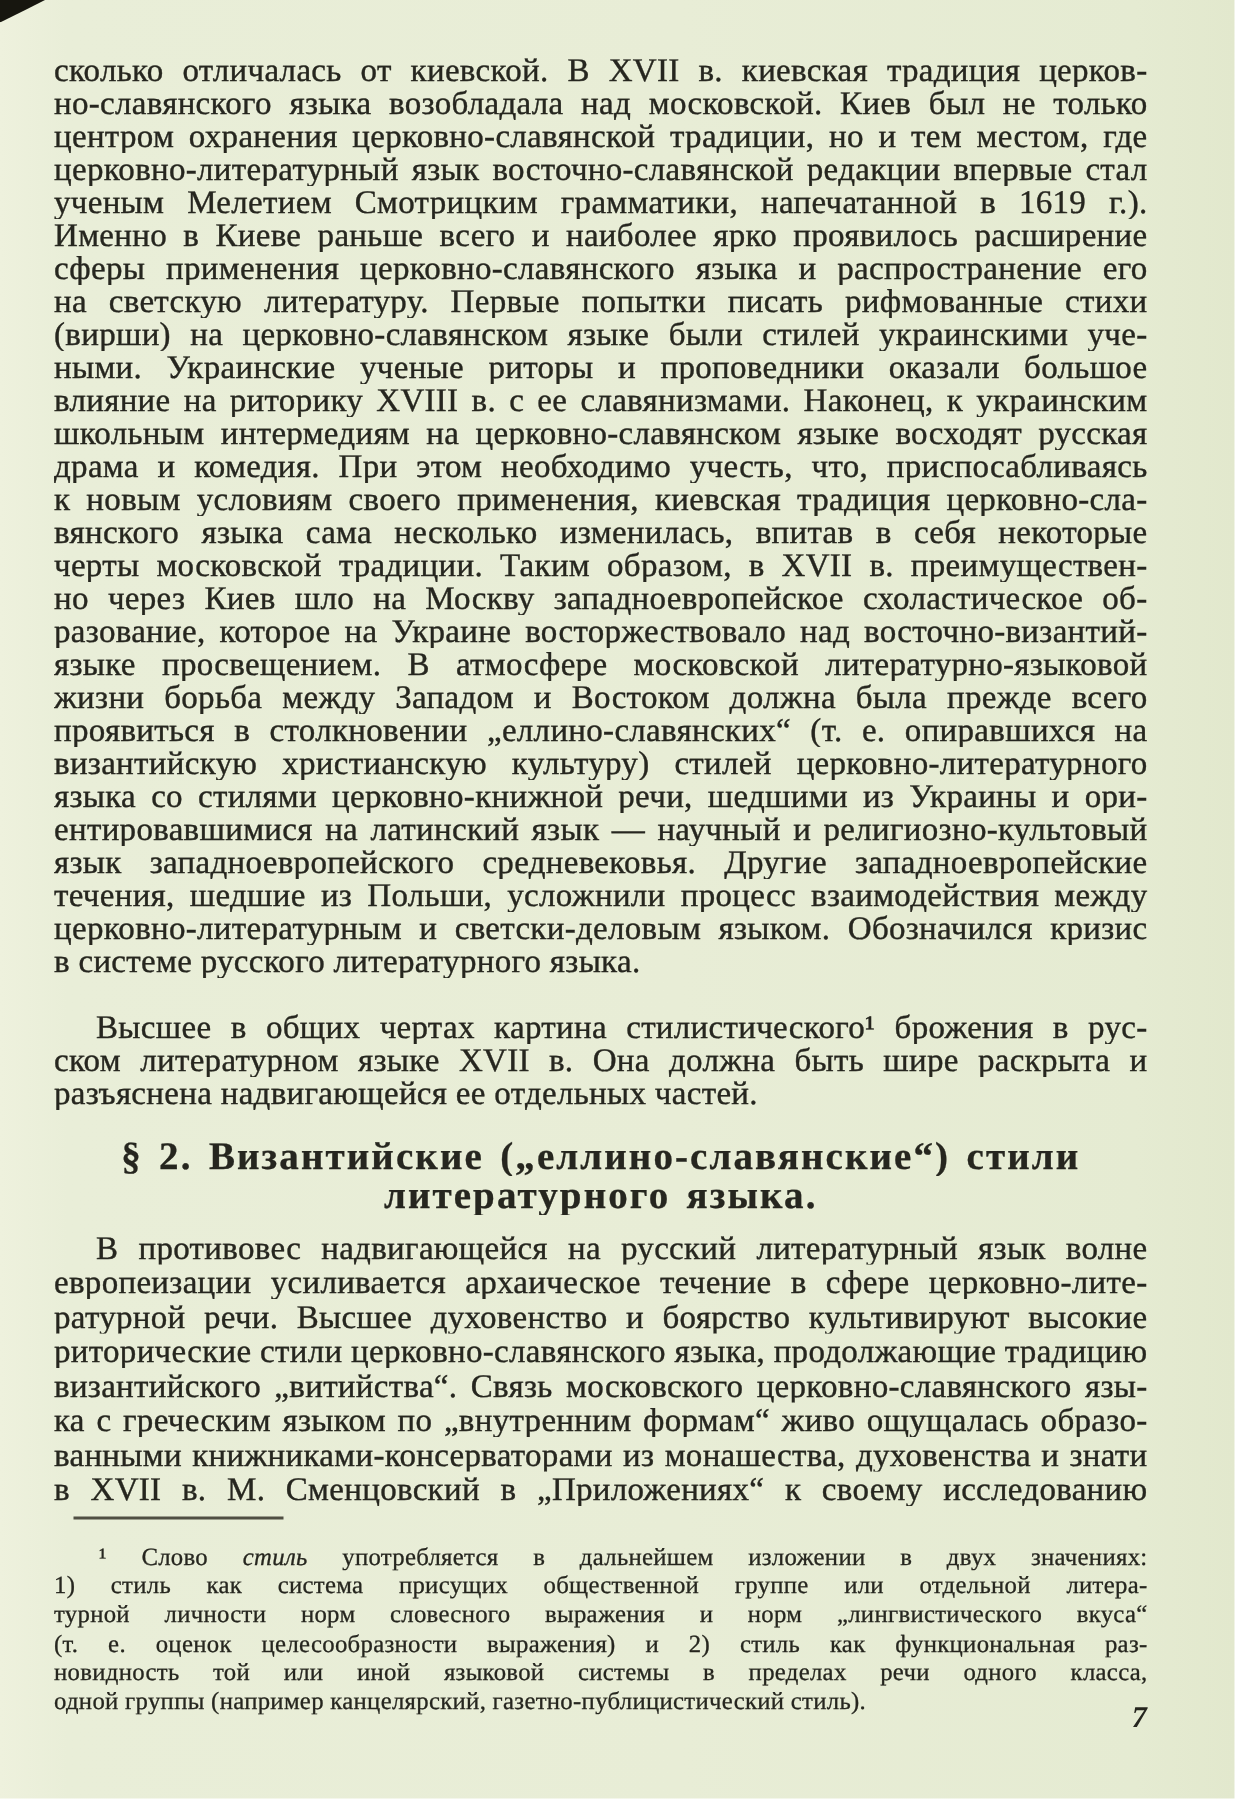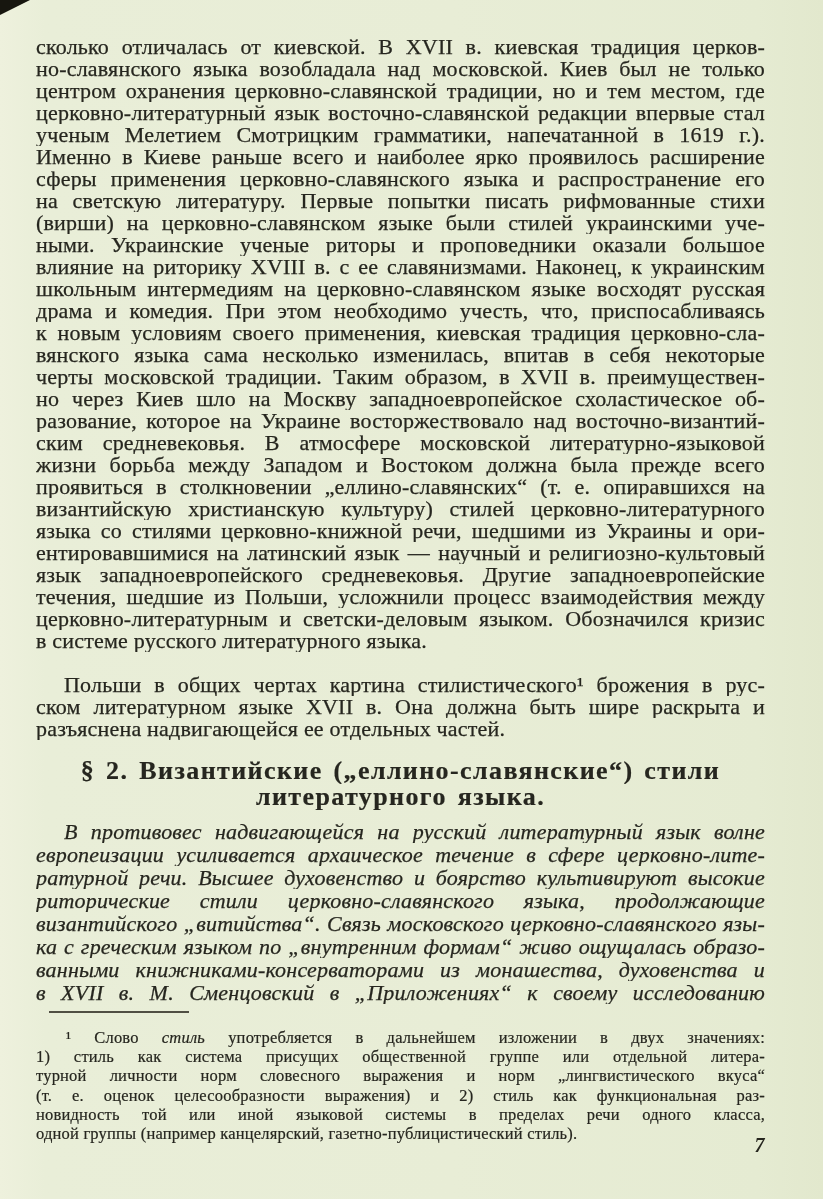--- a/index.html
+++ b/index.html
@@ -52,21 +52,21 @@
     letter-spacing: 1.4px;
     word-spacing: 3px;
     -webkit-text-stroke: 0.2px #26261f;
   }
   #section-heading .tline {
     text-align: center;
     text-align-last: center;
     line-height: 26px; height: 26px;
   }
   #paragraph3 { top: 820px; }
-  #paragraph3 .tline { line-height: 23px; height: 23px; font-style: italic; }
+  #paragraph3 .tline { line-height: 23px; height: 23px; }
   .footnote-rule {
     position: absolute;
     left: 49px; top: 1011px;
     width: 140px; height: 2px;
     background: #504f43;
   }
   #footnote {
     top: 1028px;
     font-size: 16.5px;
     letter-spacing: 0.2px;
@@ -105,34 +105,34 @@
       <div class="tline">(вирши) на церковно-славянском языке были стилей украинскими уче-</div>
       <div class="tline">ными. Украинские ученые риторы и проповедники оказали большое</div>
       <div class="tline">влияние на риторику XVIII в. с ее славянизмами. Наконец, к украинским</div>
       <div class="tline">школьным интермедиям на церковно-славянском языке восходят русская</div>
       <div class="tline">драма и комедия. При этом необходимо учесть, что, приспосабливаясь</div>
       <div class="tline">к новым условиям своего применения, киевская традиция церковно-сла-</div>
       <div class="tline">вянского языка сама несколько изменилась, впитав в себя некоторые</div>
       <div class="tline">черты московской традиции. Таким образом, в XVII в. преимуществен-</div>
       <div class="tline">но через Киев шло на Москву западноевропейское схоластическое об-</div>
       <div class="tline">разование, которое на Украине восторжествовало над восточно-византий-</div>
-      <div class="tline">ским средневековья. В атмосфере московской литературно-языковой</div>
+      <div class="tline">языке просвещением. В атмосфере московской литературно-языковой</div>
       <div class="tline">жизни борьба между Западом и Востоком должна была прежде всего</div>
       <div class="tline">проявиться в столкновении „еллино-славянских“ (т. е. опиравшихся на</div>
       <div class="tline">византийскую христианскую культуру) стилей церковно-литературного</div>
       <div class="tline">языка со стилями церковно-книжной речи, шедшими из Украины и ори-</div>
       <div class="tline">ентировавшимися на латинский язык — научный и религиозно-культовый</div>
       <div class="tline">язык западноевропейского средневековья. Другие западноевропейские</div>
       <div class="tline">течения, шедшие из Польши, усложнили процесс взаимодействия между</div>
       <div class="tline">церковно-литературным и светски-деловым языком. Обозначился кризис</div>
       <div class="tline endline">в системе русского литературного языка.</div>
     </div>
 
   <div id="paragraph2" class="textcol body-text">
-      <div class="tline indent">Польши в общих чертах картина стилистического¹ брожения в рус-</div>
+      <div class="tline indent">Высшее в общих чертах картина стилистического¹ брожения в рус-</div>
       <div class="tline">ском литературном языке XVII в. Она должна быть шире раскрыта и</div>
       <div class="tline endline">разъяснена надвигающейся ее отдельных частей.</div>
     </div>
 
   <div id="section-heading" class="textcol">
       <div class="tline">§ 2. Византийские („еллино-славянские“) стили церковно-</div>
       <div class="tline">литературного языка.</div>
     </div>
 
   <div id="paragraph3" class="textcol body-text">

